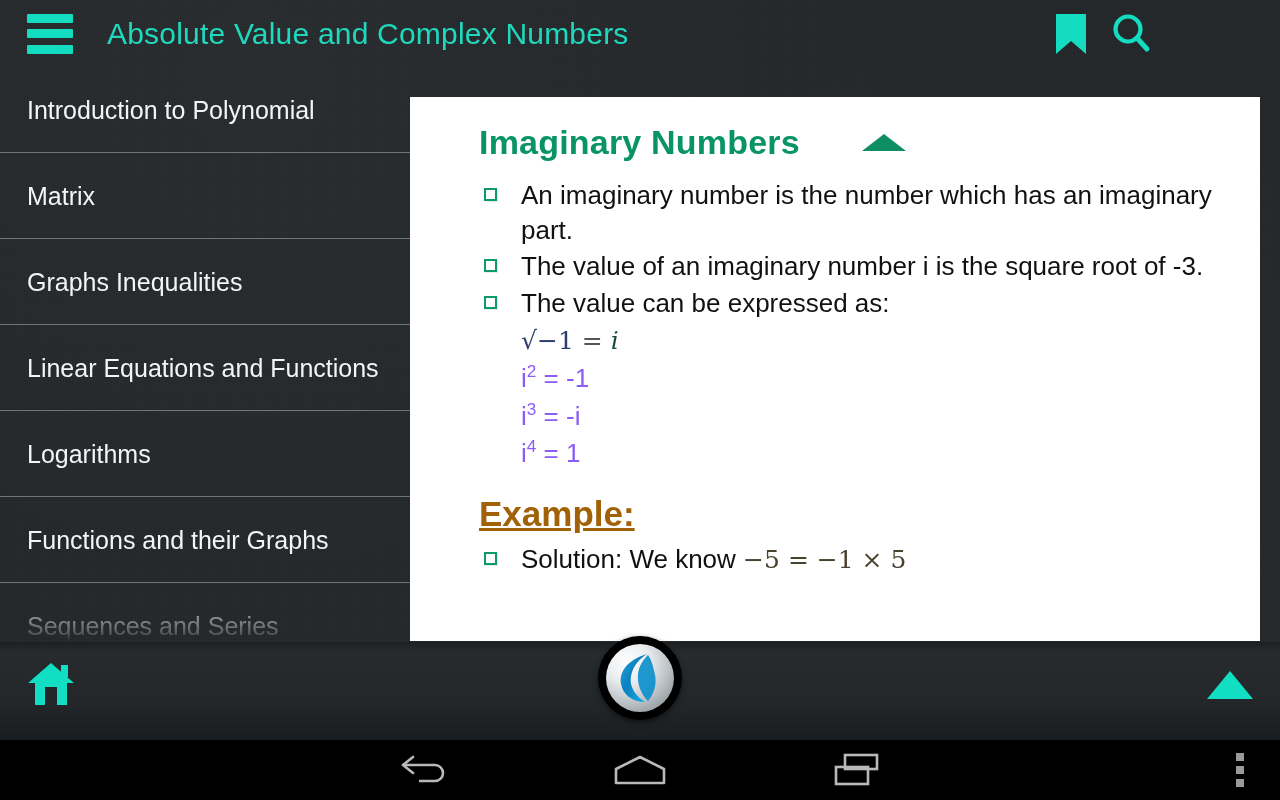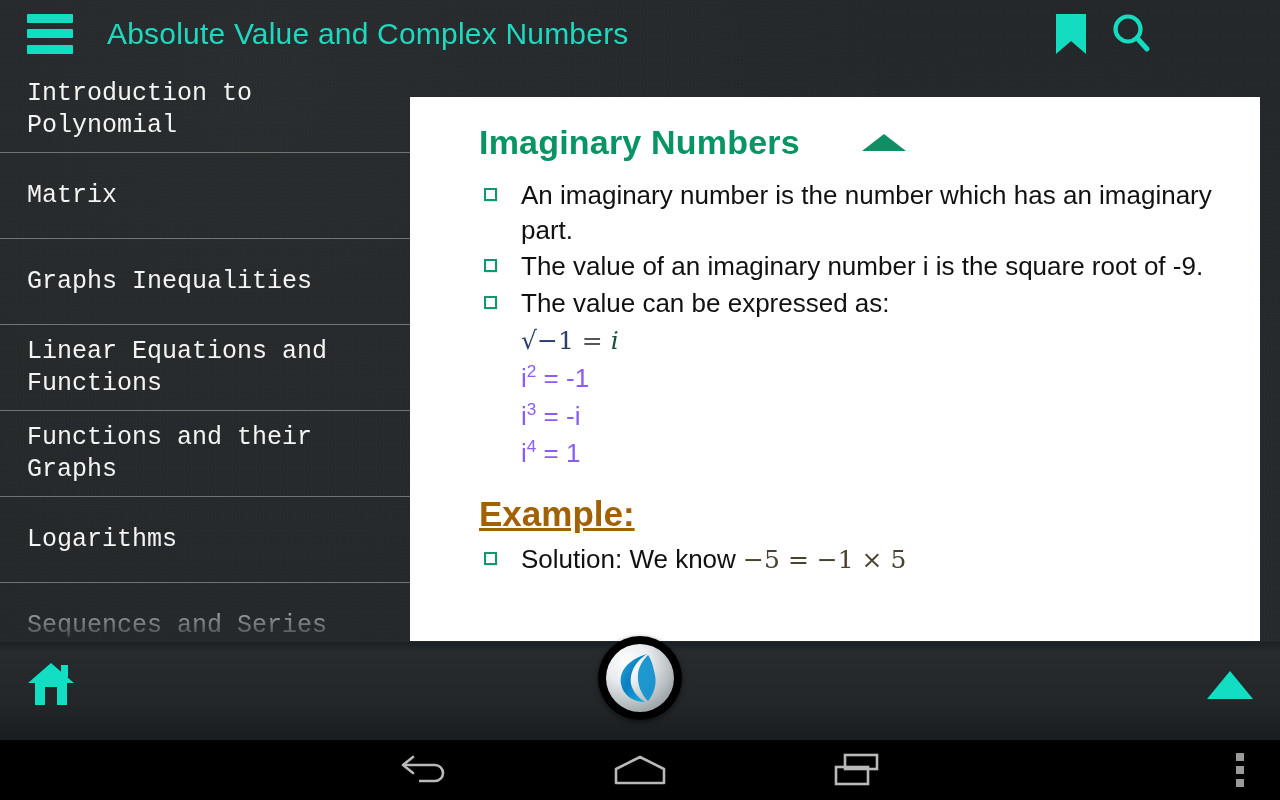--- a/index.html
+++ b/index.html
@@ -53,21 +53,20 @@
   .hicon{ cursor:pointer; display:block; }
 
   
   #sidebar{
     position:absolute; left:0; top:67px;
     width:410px; height:574px;
     overflow:hidden;
     z-index:3;
     -webkit-mask-image:linear-gradient(to bottom, #000 0, #000 520px, rgba(0,0,0,.25) 566px, rgba(0,0,0,0) 574px);
     mask-image:linear-gradient(to bottom, #000 0, #000 520px, rgba(0,0,0,.25) 566px, rgba(0,0,0,0) 574px);
-    font-family:Liberation Mono, monospace;
   }
   .nav-item{
     position:relative;
     padding:0 20px 0 27px;
     display:flex; align-items:center;
     color:#f3f4f4;
     font-size:25px;
     line-height:1.28;
     cursor:pointer;
     border-bottom:1px solid rgba(215,220,220,.42);
@@ -244,24 +243,24 @@
     <div class="nav-item h1line">
       <span class="nav-label">Matrix</span>
     </div>
     <div class="nav-item h1line">
       <span class="nav-label">Graphs Inequalities</span>
     </div>
     <div class="nav-item h2line">
       <span class="nav-label">Linear Equations and Functions</span>
     </div>
     <div class="nav-item h1line">
+      <span class="nav-label">Logarithms</span>
+    </div>
+    <div class="nav-item h1line">
       <span class="nav-label">Functions and their Graphs</span>
-    </div>
-    <div class="nav-item h1line">
-      <span class="nav-label">Logarithms</span>
     </div>
     <div class="nav-item h1line last">
       <span class="nav-label">Sequences and Series</span>
     </div>
   </nav>
 
   <main id="content">
     <div id="content-inner">
 
       <div id="slide-title-row">
@@ -269,21 +268,21 @@
         <div id="collapse-caret"></div>
       </div>
 
       <ul class="bullets">
         <li>
           <span class="sqbullet"></span>
           <span>An imaginary number is the number which has an imaginary part.</span>
         </li>
         <li>
           <span class="sqbullet"></span>
-          <span>The value of an imaginary number i is the square root of -9.</span>
+          <span>The value of an imaginary number i is the square root of -3.</span>
         </li>
         <li>
           <span class="sqbullet"></span>
           <span>The value can be expressed as:</span>
         </li>
       </ul>
 
       <div class="formula-block">
         <div class="fmain mathrun"><span class="neg">√</span><span class="bar neg">−1</span>
           <span class="eq">=</span>

